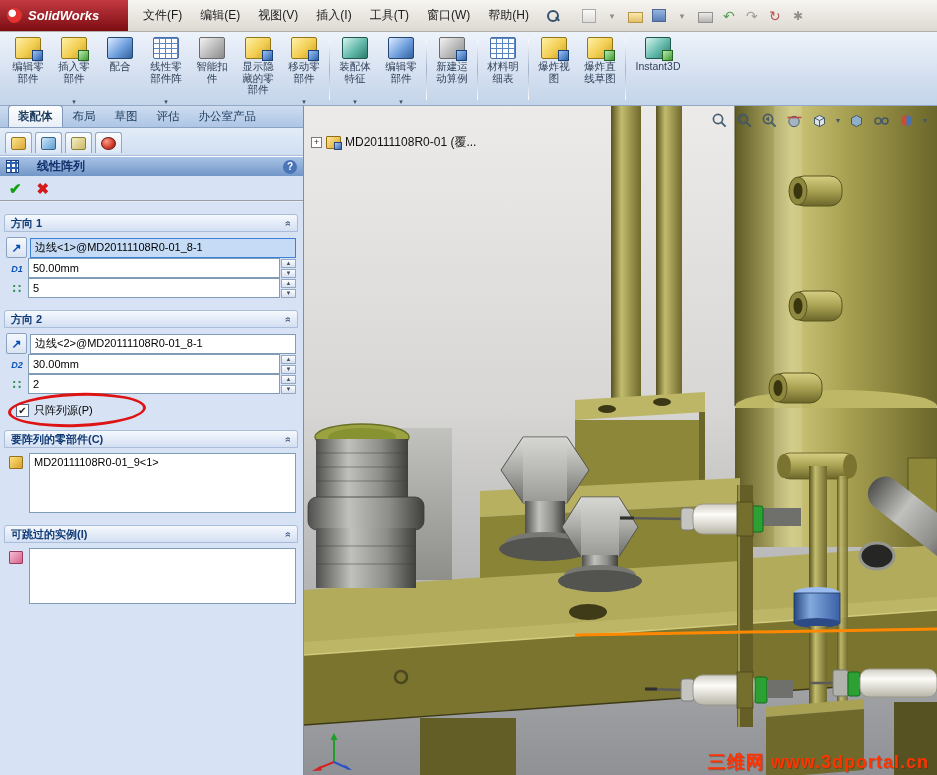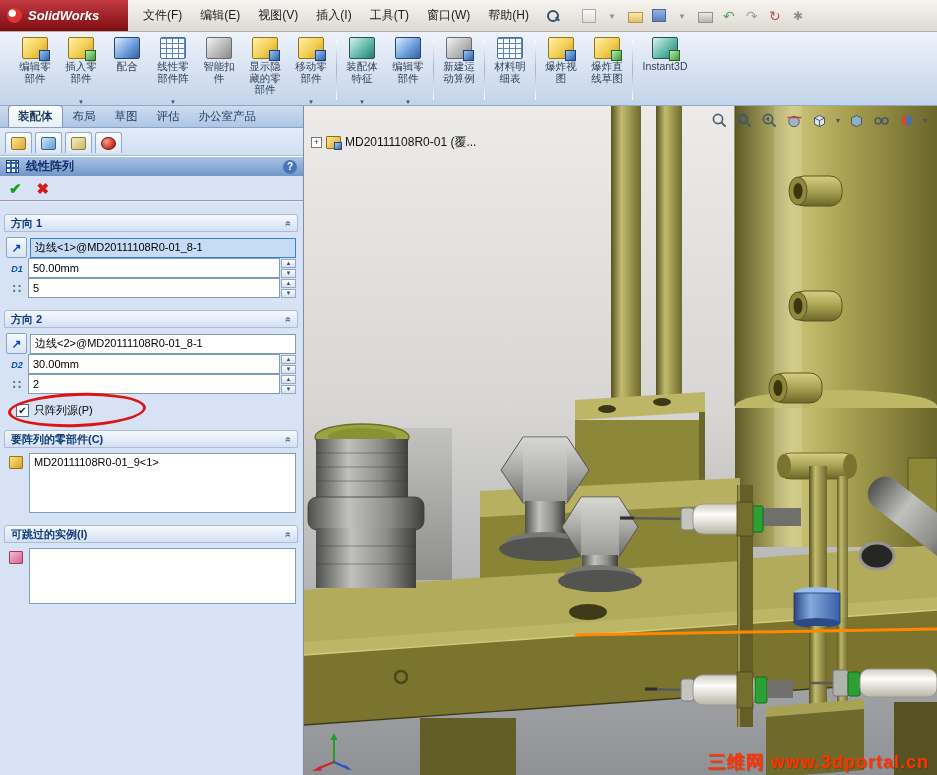--- a/index.html
+++ b/index.html
@@ -22,21 +22,21 @@
   .q-open{width:15px;height:11px;background:linear-gradient(#ffe9a0,#e3b84e);border:1px solid #a88424;margin-top:3px}
   .q-save{width:13px;height:13px;background:linear-gradient(#7fa8e0,#3a66b0);border:1px solid #27477e}
   .q-print{width:15px;height:11px;background:linear-gradient(#ececec,#a9a9a9);border:1px solid #7e7e7e;margin-top:3px}
   .q-undo::after{content:"↶";color:#2e8b2e;font-size:14px}
   .q-redo::after{content:"↷";color:#8a8a8a;font-size:14px}
   .q-rebuild::after{content:"↻";color:#b03030;font-size:14px}
   .q-options::after{content:"✱";color:#7a7a7a;font-size:12px}
   .q-caret::after{content:"▾";color:#777;font-size:9px}
 
   
-  #ribbon{height:74px;background:linear-gradient(#eef3fb,#d6e1f1 55%,#c3d4ea);border-bottom:1px solid #92a9c6;display:flex;align-items:stretch;padding:2px 2px 0 12px}
+  #ribbon{height:74px;background:linear-gradient(#eef3fb,#d6e1f1 55%,#c3d4ea);border-bottom:1px solid #92a9c6;display:flex;align-items:stretch;padding:2px 2px 0 5px}
   .rbtn{width:46px;flex:none;position:relative;display:flex;flex-direction:column;align-items:center;padding-top:3px;border-radius:3px}
   .rbtn.wide{width:60px}
   .ric{width:26px;height:22px;margin-bottom:2px;border-radius:2px;position:relative;flex:none}
   .ic-y{background:linear-gradient(135deg,#fff1a8,#f2ce52 55%,#c69d28);border:1px solid #937714}
   .ic-b{background:linear-gradient(135deg,#dcebff,#6f9fdd 55%,#31619f);border:1px solid #24476f}
   .ic-t{background:linear-gradient(135deg,#d6f3ee,#62b9ab 55%,#2c7a6d);border:1px solid #1d594f}
   .ic-g{background:linear-gradient(135deg,#f3f3f3,#b9b9b9 55%,#8a8a8a);border:1px solid #6a6a6a}
   .ic-grid{background-color:#fff;border:1px solid #4a6ea8;background-image:repeating-linear-gradient(0deg,transparent 0 4px,#5b86c4 4px 5px),repeating-linear-gradient(90deg,transparent 0 5px,#5b86c4 5px 6px)}
   .acc-blue::after{content:"";position:absolute;right:-3px;bottom:-3px;width:9px;height:9px;background:linear-gradient(135deg,#9cc4f2,#2b62b0);border:1px solid #1c4176}
   .acc-green::after{content:"";position:absolute;right:-3px;bottom:-3px;width:9px;height:9px;background:linear-gradient(135deg,#b9ecb0,#3f9a35);border:1px solid #27641f}
@@ -57,21 +57,21 @@
   #panel{flex:1;display:flex;flex-direction:column;font-size:11px;color:#000}
   #ptabs{height:28px;flex:none;display:flex;gap:3px;padding:4px 0 0 5px;background:linear-gradient(#e3ecf8,#cfdff2);border-bottom:1px solid #aabdd8}
   .ptab{width:27px;height:21px;border:1px solid #93a8c6;border-bottom:none;border-radius:3px 3px 0 0;background:linear-gradient(#fbfdff,#dde7f4);display:flex;align-items:center;justify-content:center}
   .ptab i{display:block;width:15px;height:13px;border-radius:2px}
   .pt1 i{background:linear-gradient(135deg,#ffe48a,#d9a837);border:1px solid #96741c}
   .pt2 i{background:linear-gradient(135deg,#cde7f8,#5d9bd1);border:1px solid #34648f}
   .pt3 i{background:linear-gradient(135deg,#f5eec2,#cbb964);border:1px solid #8f7f35}
   .pt4 i{background:radial-gradient(circle at 35% 30%,#ff9b8a,#cf3b2a 60%,#7c1d12);border:1px solid #6b180f;border-radius:50%}
   #pm-title{height:20px;flex:none;display:flex;align-items:center;padding:0 6px;background:linear-gradient(#a9c3e6,#7296c8);border-top:1px solid #fff}
   .pm-title-ic{width:13px;height:13px;flex:none;background-color:#fff;border:1px solid #1d4176;background-image:repeating-linear-gradient(0deg,transparent 0 3px,#2a62b8 3px 5px),repeating-linear-gradient(90deg,transparent 0 3px,#2a62b8 3px 5px)}
-  .pm-title-t{flex:1;margin-left:7px;font-weight:bold;font-size:12px;color:#12306b}
+  .pm-title-t{flex:1;margin-left:18px;font-weight:bold;font-size:12px;color:#12306b}
   .pm-help{width:14px;height:14px;border-radius:50%;background:#4a74b8;color:#fff;font-size:10px;font-weight:bold;display:flex;align-items:center;justify-content:center}
   #okrow{height:26px;flex:none;display:flex;align-items:center;gap:15px;padding-left:9px;border-bottom:2px groove #e6edf8}
   .okbtn{font-size:15px;font-weight:bold;line-height:15px}
   .ok{color:#13a013}.ok::after{content:"✔"}
   .cancel{color:#d41a1a}.cancel::after{content:"✖"}
   #pm-body{flex:1;padding:12px 5px 0 4px;overflow:hidden}
   .group{margin-bottom:12px}
   .ghdr{height:18px;display:flex;align-items:center;padding:0 6px;background:linear-gradient(#f6f9fe,#d3dff2);border:1px solid #aabdd8;border-radius:3px 3px 0 0;font-weight:bold;color:#0f3a75}
   .ghdr-t{flex:1}
   .chev{color:#35517e;font-size:10px;transform:rotate(-90deg);font-weight:bold}

